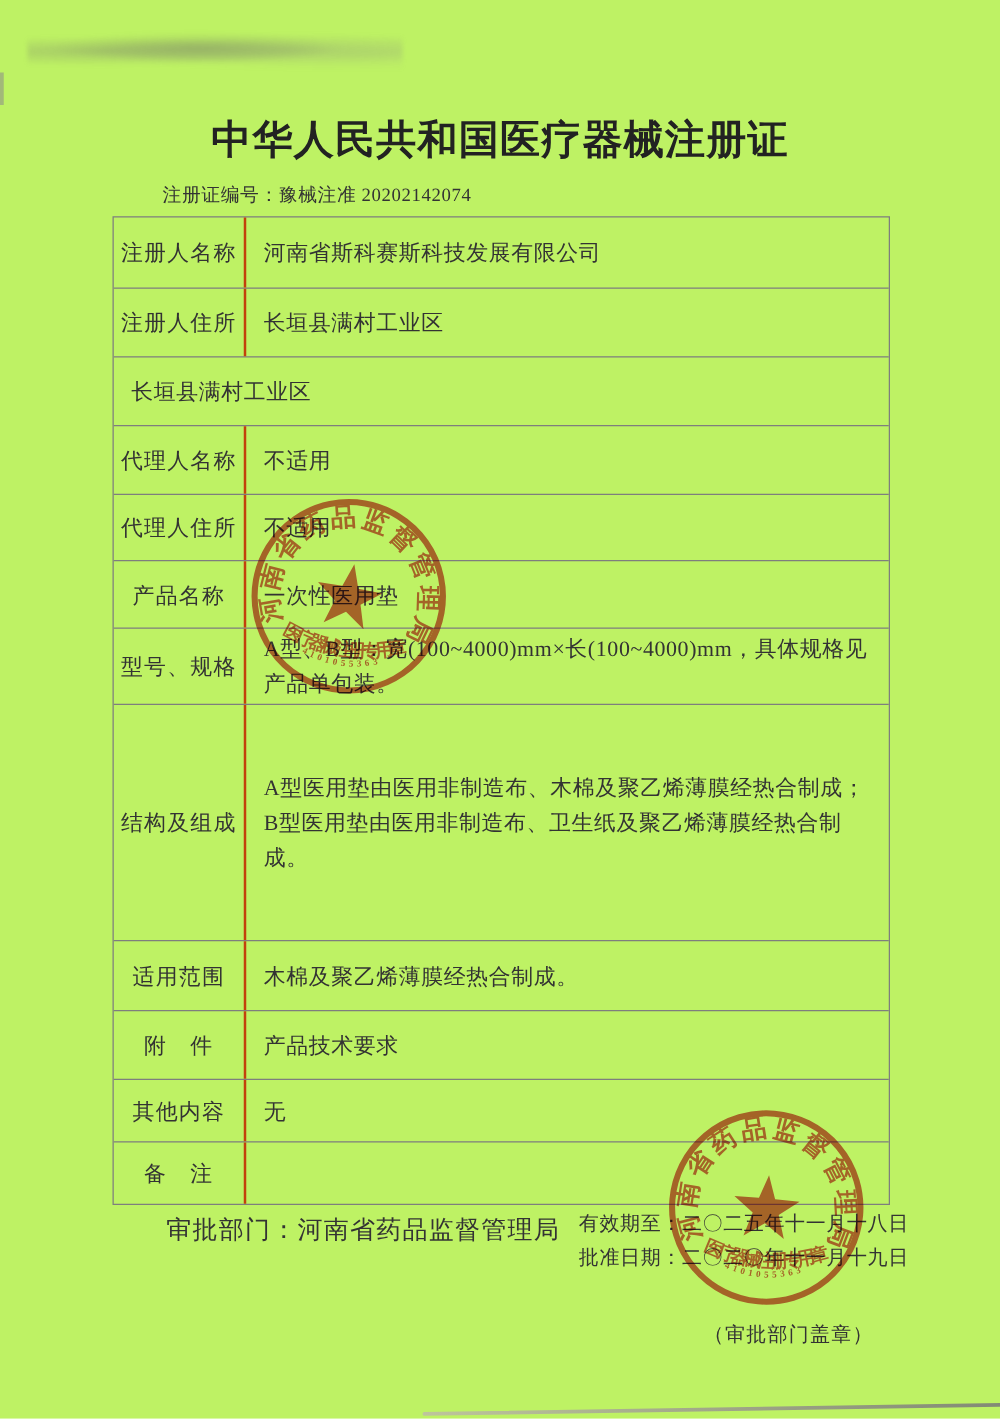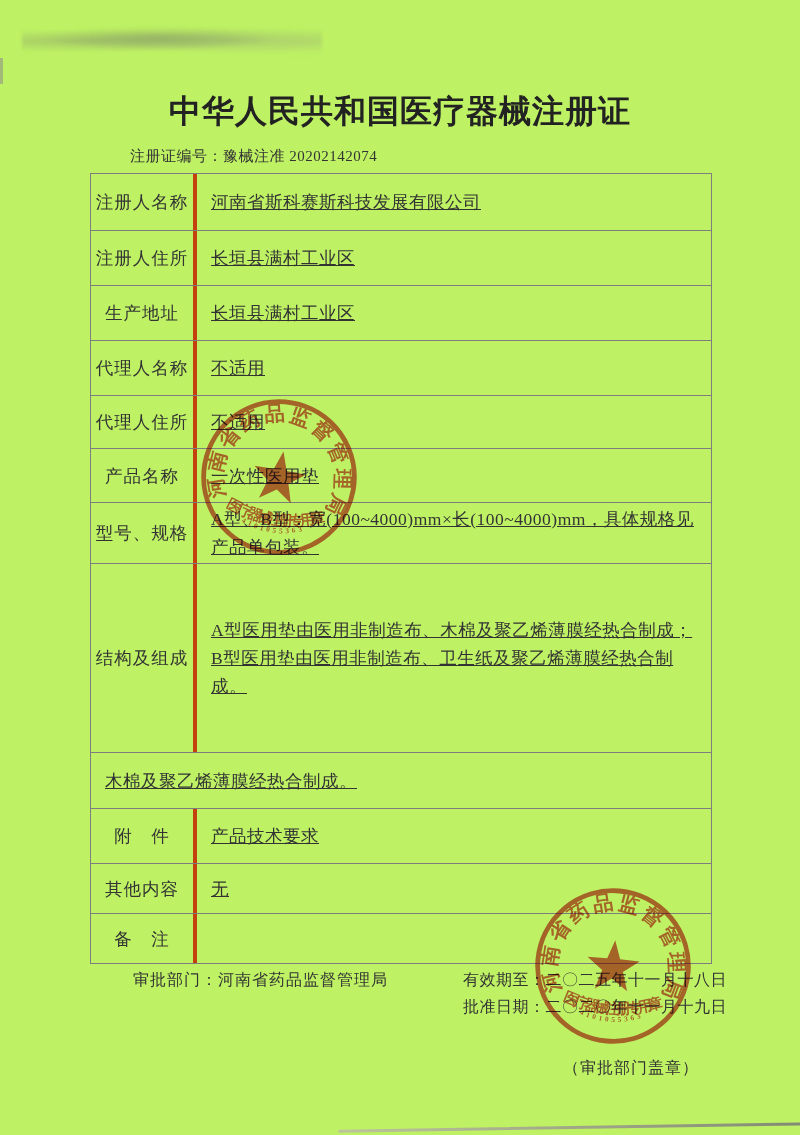--- a/index.html
+++ b/index.html
@@ -38,28 +38,28 @@
   
   .cert-table {
     position:absolute; left:90px; top:173px; width:622px;
     border:1px solid #7e7e7e;
   }
   .trow { display:flex; border-bottom:1px solid #7e7e7e; }
   .trow:last-child { border-bottom:none; }
   .cell { display:flex; align-items:center; font-size:17.5px; color:#333; }
   .cell.label {
     width:106px; min-width:106px; justify-content:center; text-align:center;
-    border-right:4px solid #c2410c; letter-spacing:1px; padding:0 4px;
+    border-right:2px solid #c2410c; letter-spacing:1px; padding:0 4px;
   }
-  .cell.value { flex:1; padding:4px 14px; line-height:28px; letter-spacing:0.5px;text-decoration:underline; }
+  .cell.value { flex:1; padding:4px 14px; line-height:28px; letter-spacing:0.5px; }
   .h1{height:57px}.h2{height:55px}.h3{height:55px}.h4{height:55px}.h5{height:53px}
   .h6{height:54px}.h7{height:61px}.h8{height:189px}.h9{height:56px}.h10{height:55px}
   .h11{height:50px}.h12{height:49px}
   
-  .footer-dept { position:absolute; left:133px; top:970px; font-size:16px; color:#333; letter-spacing:1px; }
+  .footer-dept { position:absolute; left:133px; top:970px; font-size:20px; color:#333; letter-spacing:1px; }
   .footer-right { position:absolute; left:463px; top:966px; font-size:16px; color:#333; line-height:27px; letter-spacing:0.5px; }
   .footer-seal-note { position:absolute; left:563px; top:1016px; font-size:16px; color:#333; letter-spacing:1px;margin-top:42px; }
   
   .stamp {
     position:absolute; mix-blend-mode:multiply; opacity:.88; pointer-events:none;
   }
   .stamp-mid { left:198px; top:396px; width:162px; height:162px; transform:rotate(10deg); }
   .stamp-br  { left:532px; top:885px; width:162px; height:162px; transform:rotate(5deg); }
   .stamp text { font-family:"Liberation Serif","DejaVu Serif",serif; font-weight:bold; }
 </style>
@@ -79,21 +79,20 @@
   <div class="cert-table">
     <div class="trow h1">
       <div class="cell label">注册人名称</div>
       <div class="cell value">河南省斯科赛斯科技发展有限公司</div>
     </div>
     <div class="trow h2">
       <div class="cell label">注册人住所</div>
       <div class="cell value">长垣县满村工业区</div>
     </div>
     <div class="trow h3">
-      <div class="cell label">生产地址</div>
       <div class="cell value">长垣县满村工业区</div>
     </div>
     <div class="trow h4">
       <div class="cell label">代理人名称</div>
       <div class="cell value">不适用</div>
     </div>
     <div class="trow h5">
       <div class="cell label">代理人住所</div>
       <div class="cell value">不适用</div>
     </div>
@@ -103,20 +102,21 @@
     </div>
     <div class="trow h7">
       <div class="cell label">型号、规格</div>
       <div class="cell value">A型、B型：宽(100~4000)mm×长(100~4000)mm，具体规格见产品单包装。</div>
     </div>
     <div class="trow h8">
       <div class="cell label">结构及组成</div>
       <div class="cell value">A型医用垫由医用非制造布、木棉及聚乙烯薄膜经热合制成；B型医用垫由医用非制造布、卫生纸及聚乙烯薄膜经热合制成。</div>
     </div>
     <div class="trow h9">
+      <div class="cell label">适用范围</div>
       <div class="cell value">木棉及聚乙烯薄膜经热合制成。</div>
     </div>
     <div class="trow h10">
       <div class="cell label">附　件</div>
       <div class="cell value">产品技术要求</div>
     </div>
     <div class="trow h11">
       <div class="cell label">其他内容</div>
       <div class="cell value">无</div>
     </div>

